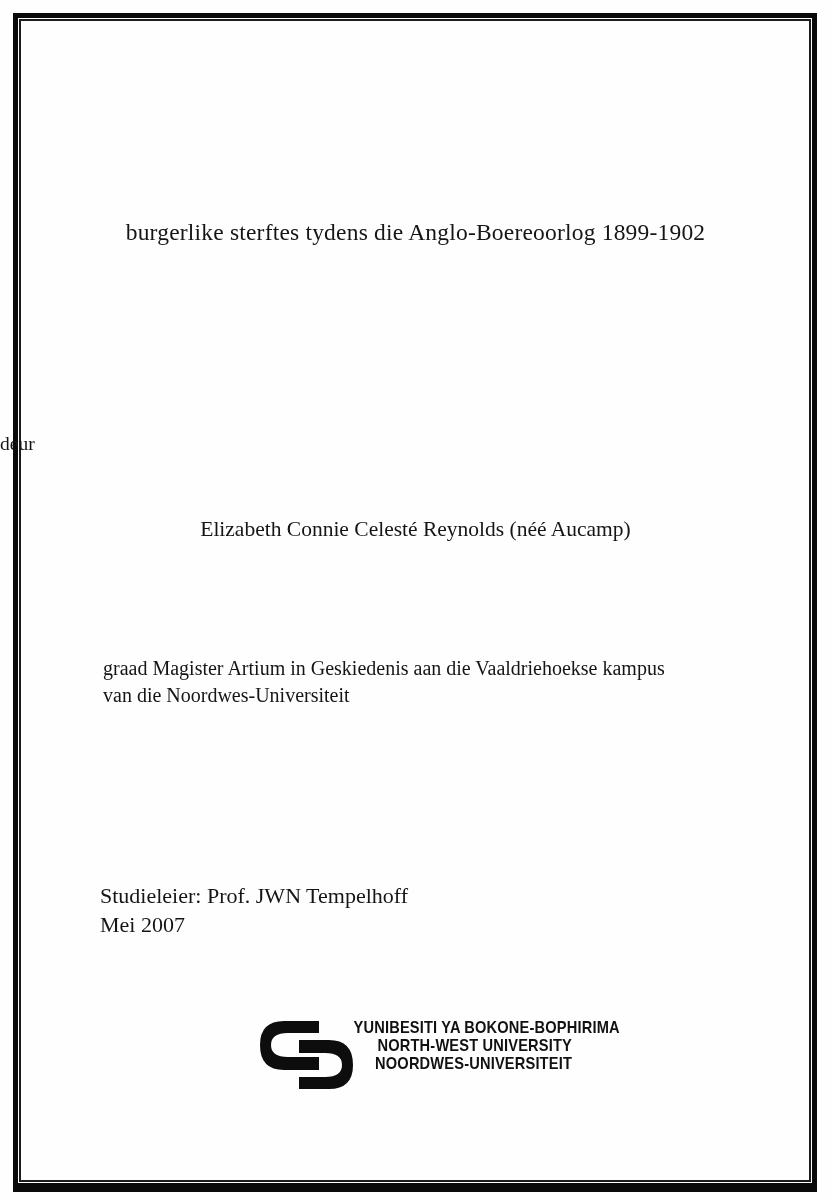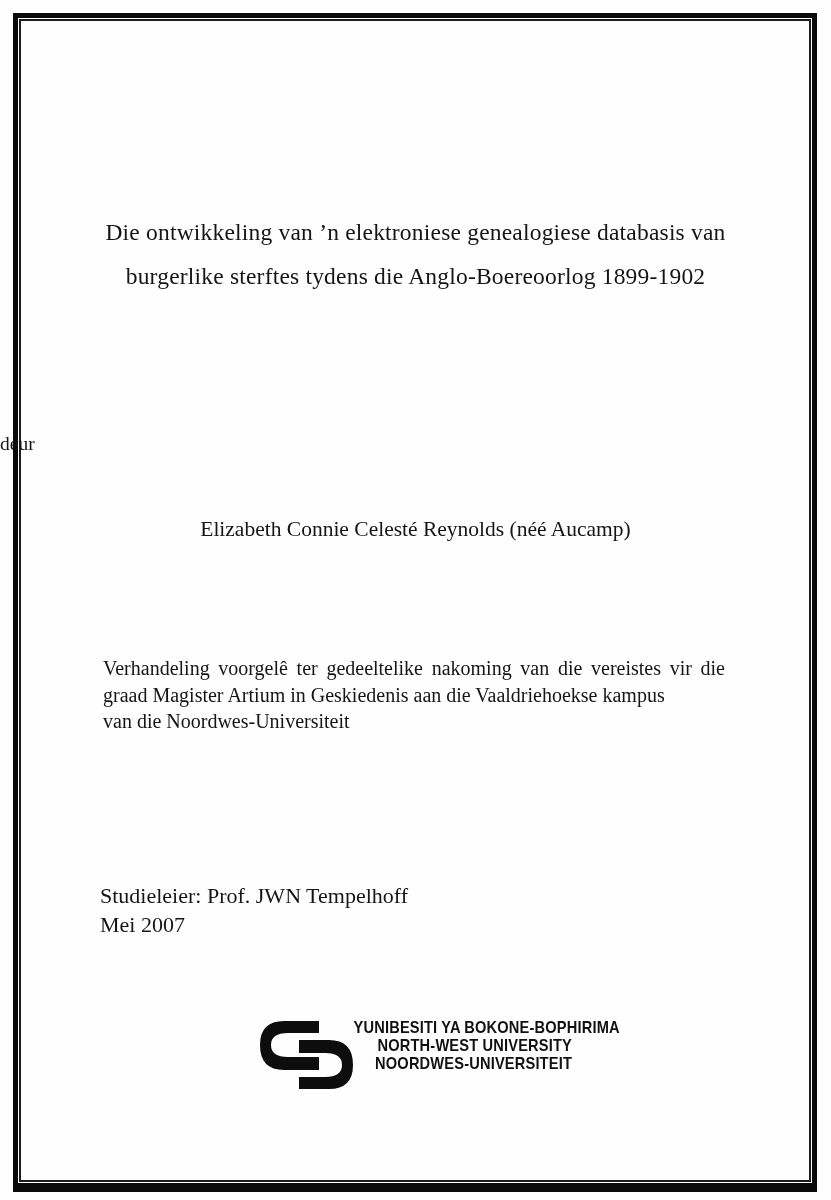--- a/index.html
+++ b/index.html
@@ -103,30 +103,28 @@
 </head>
 <body>
 
 <div class="page">
 
   <div class="frame-outer">
     <div class="frame-inner"></div>
   </div>
 
   <div class="title-block">
-    <div>Die ontwikkeling van ’n elektroniese genealogiese databasis van</div>
     <div>burgerlike sterftes tydens die Anglo-Boereoorlog 1899-1902</div>
   </div>
 
   <div class="byline">deur</div>
 
   <div class="author">Elizabeth Connie Celesté Reynolds (néé Aucamp)</div>
 
   <div class="statement">
-    <div class="line-justify">Verhandeling voorgelê ter gedeeltelike nakoming van die vereistes vir die</div>
     <div><span>graad </span><span class="italic">Magister Artium</span><span> in Geskiedenis aan die Vaaldriehoekse kampus</span></div>
     <div>van die Noordwes-Universiteit</div>
   </div>
 
   <div class="supervisor-block">
     <div>Studieleier: Prof. JWN Tempelhoff</div>
     <div>Mei 2007</div>
   </div>
 
   <div class="logo">

